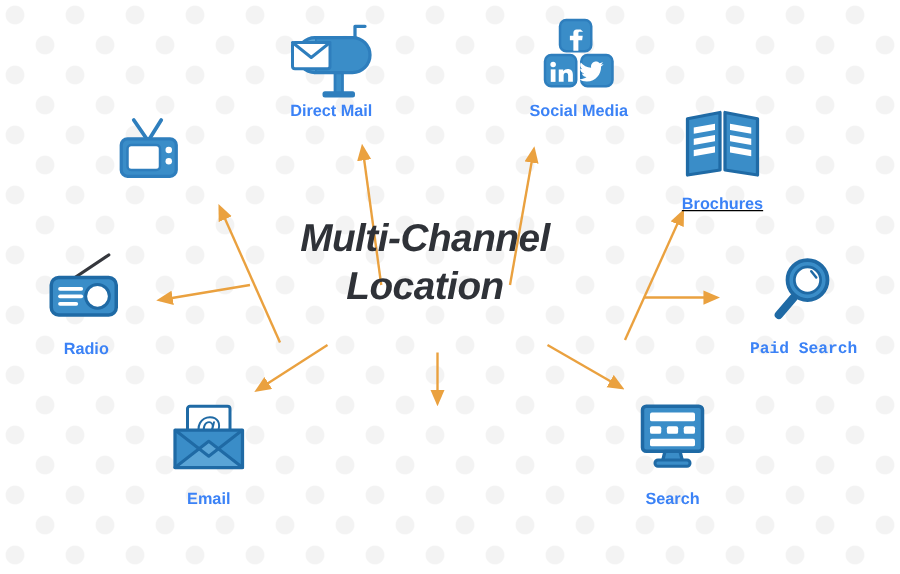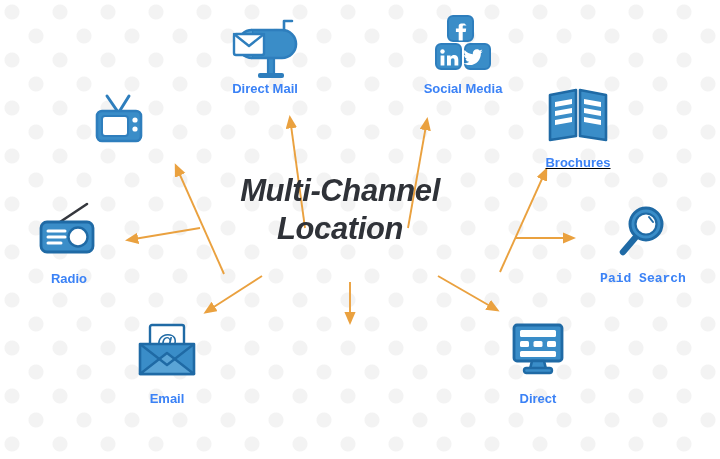--- a/index.html
+++ b/index.html
@@ -207,21 +207,21 @@
         <rect x="6" y="3" width="48" height="36" rx="3" fill="#3a8dc8" stroke="#1f6aa5" stroke-width="2.8"></rect>
         <rect x="12" y="8" width="36" height="7" rx="1.5" fill="#ffffff"></rect>
         <rect x="12" y="19" width="9" height="6" rx="1.5" fill="#ffffff"></rect>
         <rect x="25.5" y="19" width="9" height="6" rx="1.5" fill="#ffffff"></rect>
         <rect x="39" y="19" width="9" height="6" rx="1.5" fill="#ffffff"></rect>
         <rect x="12" y="29" width="36" height="6" rx="1.5" fill="#ffffff"></rect>
         <path d="M24,39 L22,47 h16 l-2,-8 z" fill="#3a8dc8" stroke="#1f6aa5" stroke-width="2.6" stroke-linejoin="round"></path>
         <rect x="16" y="46" width="28" height="5" rx="2.4" fill="#3a8dc8" stroke="#1f6aa5" stroke-width="2.4"></rect>
       </svg>
     </span>
-    <span class="node-label">Direct</span>
+    <span class="node-label">Search</span>
   </div>
 
 
   <div class="node" id="node-email">
     <span class="icon-wrap">
       <svg width="64" height="58" viewBox="0 0 64 58">
 
         <rect x="15" y="3" width="34" height="30" rx="2" fill="#ffffff" stroke="#1f6aa5" stroke-width="2.4"></rect>
         <text x="32" y="26" font-family="'Liberation Sans', sans-serif" font-size="21" font-weight="bold" text-anchor="middle" fill="#1f6aa5">@</text>
 

